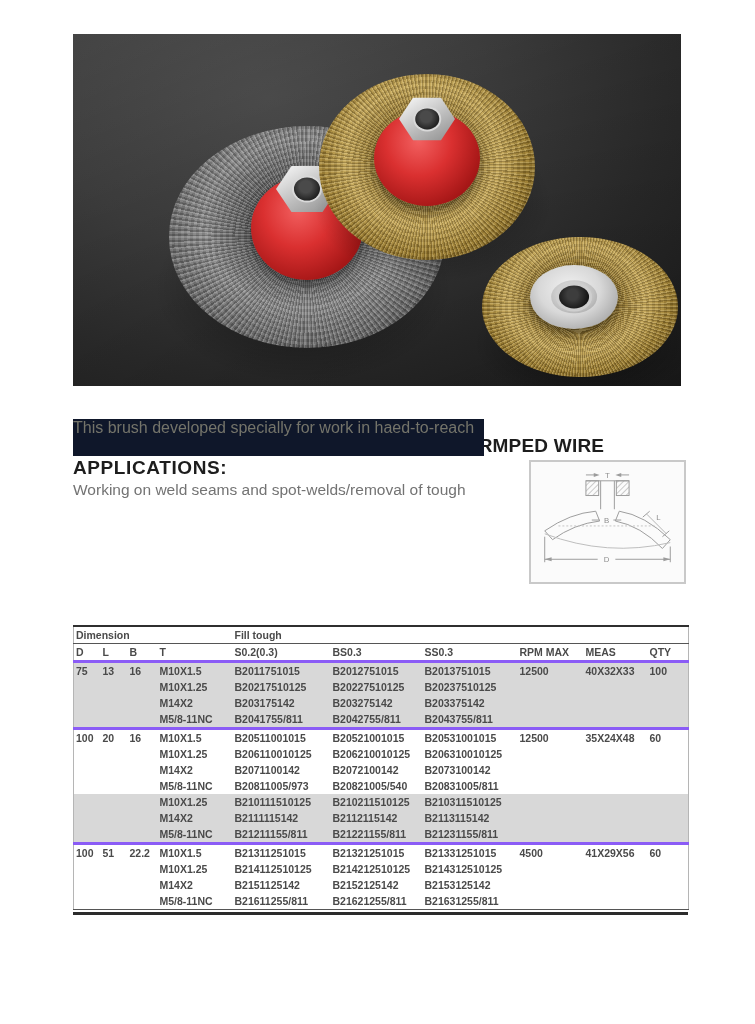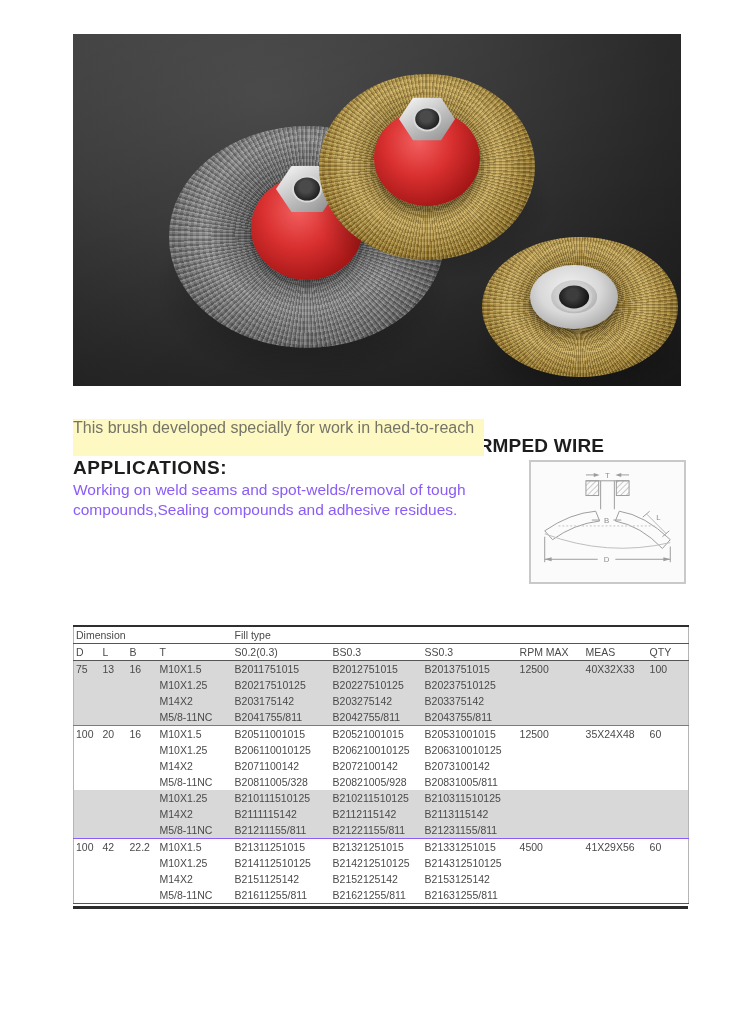--- a/index.html
+++ b/index.html
@@ -65,50 +65,50 @@
     background:radial-gradient(circle at 45% 40%, #3d3d3d 25%, #141414 75%);
     box-shadow:0 0 0 3px #cfcfcf;
   }
   
   .title{
     position:absolute;left:73px;top:396px;width:620px;
     font-size:19px;font-weight:bold;color:#1d1d1d;letter-spacing:0.2px;white-space:nowrap;margin-top:39px;
   }
   .highlight{
     position:absolute;left:73px;top:419px;width:411px;height:37px;
-    background:#fef9c3;color:#74746a;font-size:16px;line-height:18.5px;white-space:nowrap;
+    background:#0f172a;color:#74746a;font-size:16px;line-height:18.5px;white-space:nowrap;
   }
   .apps-heading{
     position:absolute;left:73px;top:457px;
     font-size:19px;font-weight:bold;color:#1d1d1d;letter-spacing:0.6px;text-align:right;
   }
   .apps-body{
     position:absolute;left:73px;top:480px;width:450px;
-    font-size:15.5px;line-height:19.5px;color:#8b5cf6;white-space:nowrap;
+    font-size:15.5px;line-height:19.5px;color:#737373;white-space:nowrap;
   }
   
   .diagram-box{
     position:absolute;left:529px;top:460px;width:157px;height:124px;
     background:#fbfbfb;border:2px solid #c9c9c9;box-sizing:border-box;
   }
   .diagram-box svg{display:block;width:100%;height:100%;}
   
   .table-wrap{position:absolute;left:73px;top:625px;width:615px;}
   table.spec{
     border-collapse:collapse;table-layout:fixed;width:615px;
     font-size:10.5px;color:#4a4a4a;
     border-top:2px solid #2f2f2f;border-bottom:1px solid #555;
-    border-left:1px solid #b5b5b5;border-right:1px solid #b5b5b5;
+    border-left:1px solid #b5b5b5;border-right:1px solid #b5b5b5;font-weight:bold;
   }
   table.spec td{
     height:16px;line-height:16px;padding:0 0 0 2px;
     white-space:nowrap;overflow:visible;text-align:left;vertical-align:middle;
   }
   tr.hline td{border-bottom:1px solid #555;}
-  tr.group-first td{border-top:1px solid #8b5cf6;}
+  tr.group-first td{border-top:3px solid #8b5cf6;}
   tr.shaded td{background:#d8d8d8;}
   .bottom-rule{margin-top:2px;height:3px;background:#2c2c2c;width:615px;}
 </style>
 </head>
 <body>
 
 <div class="photo">
 
   <div class="shadow" style="left:80px;top:160px;width:300px;height:190px;"></div>
   <div class="brush" style="left:96px;top:92px;width:276px;height:222px;">
@@ -143,21 +143,20 @@
 <div class="title">BEVEL BRUSHES FOR MINI GRINDER,CRIMRMPED WIRE</div>
 
 <div class="highlight">
   <div>This brush developed specially for work in haed-to-reach</div>
 </div>
 
 <div class="apps-heading">APPLICATIONS:</div>
 
 <div class="apps-body">
   <div>Working on weld seams and spot-welds/removal of tough</div>
-  <div>compounds,Sealing compounds and adhesive residues.</div>
 </div>
 
 <div class="diagram-box">
   <svg viewBox="0 0 156 122">
     <defs>
       <pattern id="hatch" width="4" height="4" patternUnits="userSpaceOnUse" patternTransform="rotate(45)">
         <line x1="0" y1="0" x2="0" y2="4" stroke="#a8a8a8" stroke-width="1.2"></line>
       </pattern>
     </defs>
     <g stroke="#9c9c9c" fill="none" stroke-width="1">
@@ -211,21 +210,21 @@
       <col style="width:98px">
         <col style="width:92px">
         <col style="width:95px">
       <col style="width:66px">
         <col style="width:64px">
         <col style="width:41px">
     </colgroup>
     <tbody id="spec-table-body">
         <tr class="hline">
           <td colspan="4">Dimension</td>
-          <td colspan="6">Fill type</td>
+          <td colspan="6">Fill tough</td>
         </tr>
         <tr class="hline">
           <td>D</td>
           <td>L</td>
           <td>B</td>
           <td>T</td>
           <td>S0.2(0.3)</td>
           <td>BS0.3</td>
           <td>SS0.3</td>
           <td>RPM MAX</td>
@@ -314,22 +313,22 @@
           <td>B2073100142</td>
           <td></td>
           <td></td>
           <td></td>
         </tr>
         <tr>
           <td></td>
           <td></td>
           <td></td>
           <td>M5/8-11NC</td>
-          <td>B20811005/328</td>
-          <td>B20821005/928</td>
+          <td>B20811005/973</td>
+          <td>B20821005/540</td>
           <td>B20831005/811</td>
           <td></td>
           <td></td>
           <td></td>
         </tr>
         <tr class="shaded">
           <td></td>
           <td></td>
           <td></td>
           <td>M10X1.25</td>
@@ -359,21 +358,21 @@
           <td>M5/8-11NC</td>
           <td>B21211155/811</td>
           <td>B21221155/811</td>
           <td>B21231155/811</td>
           <td></td>
           <td></td>
           <td></td>
         </tr>
         <tr class="group-first">
           <td>100</td>
-          <td>42</td>
+          <td>51</td>
           <td>22.2</td>
           <td>M10X1.5</td>
           <td>B21311251015</td>
           <td>B21321251015</td>
           <td>B21331251015</td>
           <td>4500</td>
           <td>41X29X56</td>
           <td>60</td>
         </tr>
         <tr>

